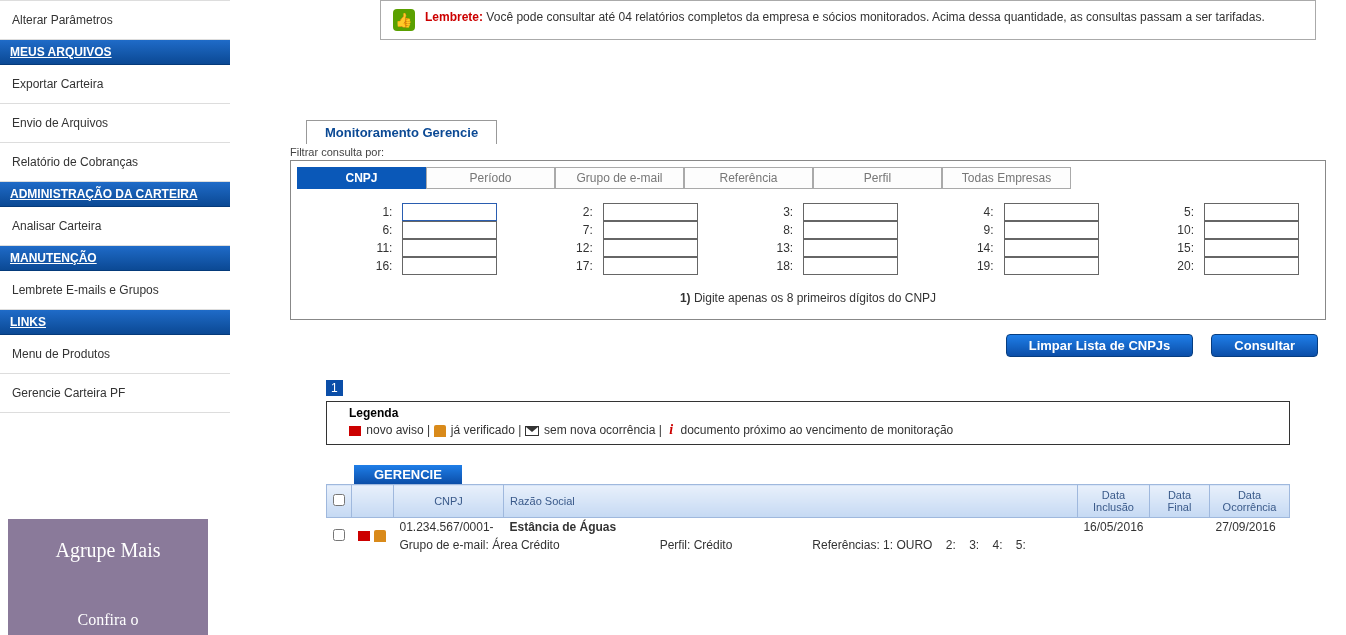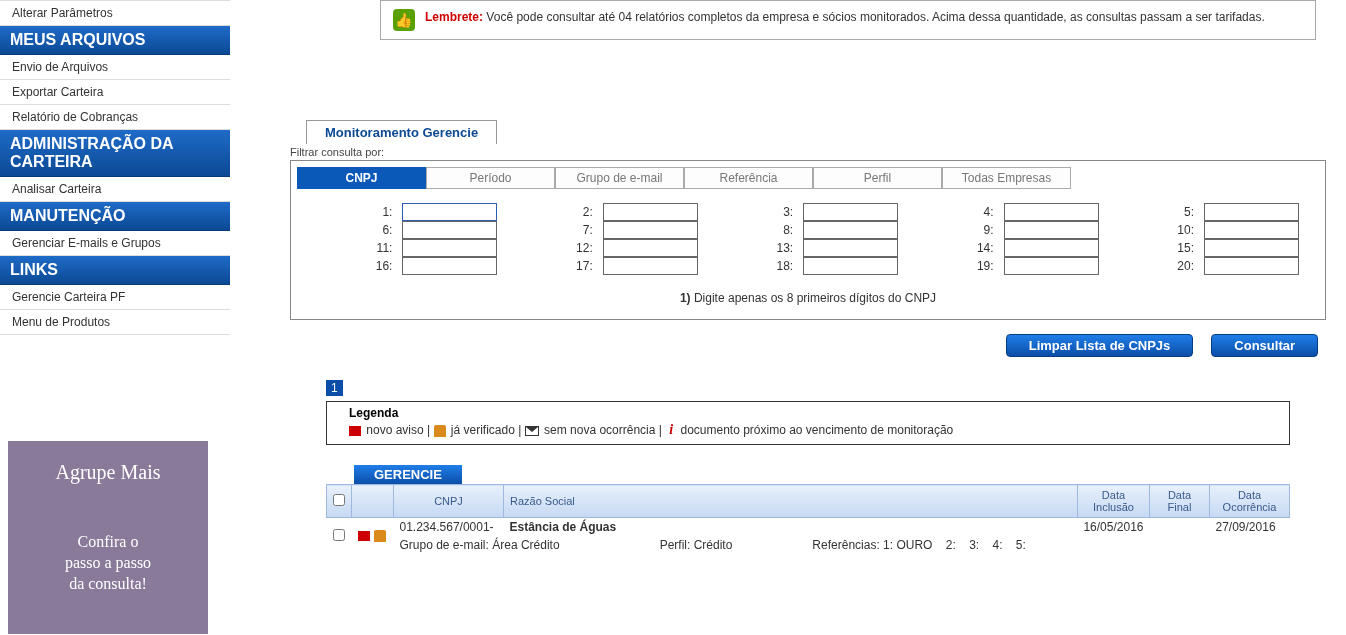--- a/index.html
+++ b/index.html
@@ -1,22 +1,22 @@
 <!DOCTYPE html>
 <html><head>
 <meta charset="utf-8">
 <style>
 * { box-sizing: border-box; margin: 0; padding: 0; }
 body { font-family: Arial, sans-serif; font-size: 12px; background: #fff; width: 1346px; }
 .layout { display: flex; }
 .sidebar { width: 230px; flex-shrink: 0; }
 .main { flex: 1; padding: 0 20px 0 60px; }
 
-.sb-item { padding: 5px 12px; border-bottom: 1px solid #ddd; background: #fff; color: #333; cursor: pointer; font-size: 12px; }
-.sb-head { background: #0d4ea0; background: linear-gradient(#1f6bc8,#0b4994); color: #fff; font-weight: bold; padding: 5px 10px; font-size: 16px; border-bottom: 1px solid #053a7a; }
+.sb-item { padding: 12px 12px; border-bottom: 1px solid #ddd; background: #fff; color: #333; cursor: pointer; font-size: 12px; }
+.sb-head { background: #0d4ea0; background: linear-gradient(#1f6bc8,#0b4994); color: #fff; font-weight: bold; padding: 5px 10px; font-size: 12px; border-bottom: 1px solid #053a7a; text-decoration: underline; }
 
 .reminder-box { border: 1px solid #aaa; padding: 8px 12px; margin: 0 10px 20px 90px; display: flex; align-items: flex-start; gap: 10px; }
 .reminder-icon { width: 22px; height: 22px; background: #5aa000; border-radius: 4px; display:flex; align-items:center; justify-content:center; color:#fff; font-weight:bold; font-size:14px; flex-shrink:0; }
 .reminder-text b { color: #c00; }
 .reminder-text { color: #333; line-height: 1.4; }
 
 .tabs-top { display:flex; margin-left:16px; }
 .tab-top { border:1px solid #999; border-bottom:none; padding:4px 18px; background:#eee; color:#888; font-size:13px; cursor:pointer; margin-right:2px; }
 .tab-top.active { background:#fff; color:#0b4994; font-weight:bold; }
 
@@ -71,30 +71,30 @@
 .icon-col { width:30px; }
 .icon-cell { display:flex; gap:2px; align-items:center; }
 </style>
 </head>
 <body>
 
 <div class="layout">
   <div class="sidebar">
     <div class="sb-item" style="border-top:1px solid #ddd;">Alterar Parâmetros</div>
     <div class="sb-head">MEUS ARQUIVOS</div>
+    <div class="sb-item">Exportar Carteira</div>
     <div class="sb-item">Envio de Arquivos</div>
-    <div class="sb-item">Exportar Carteira</div>
     <div class="sb-item">Relatório de Cobranças</div>
     <div class="sb-head">ADMINISTRAÇÃO DA CARTEIRA</div>
     <div class="sb-item">Analisar Carteira</div>
     <div class="sb-head">MANUTENÇÃO</div>
-    <div class="sb-item">Gerenciar E-mails e Grupos</div>
+    <div class="sb-item">Lembrete E-mails e Grupos</div>
     <div class="sb-head">LINKS</div>
+    <div class="sb-item">Menu de Produtos</div>
     <div class="sb-item">Gerencie Carteira PF</div>
-    <div class="sb-item">Menu de Produtos</div>
 
     <div style="height:90px"></div>
     <div class="promo">
       <h3>Agrupe Mais</h3>
       <p>Confira o</p>
       <p>passo a passo</p>
       <p>da consulta!</p>
     </div>
   </div>
 

